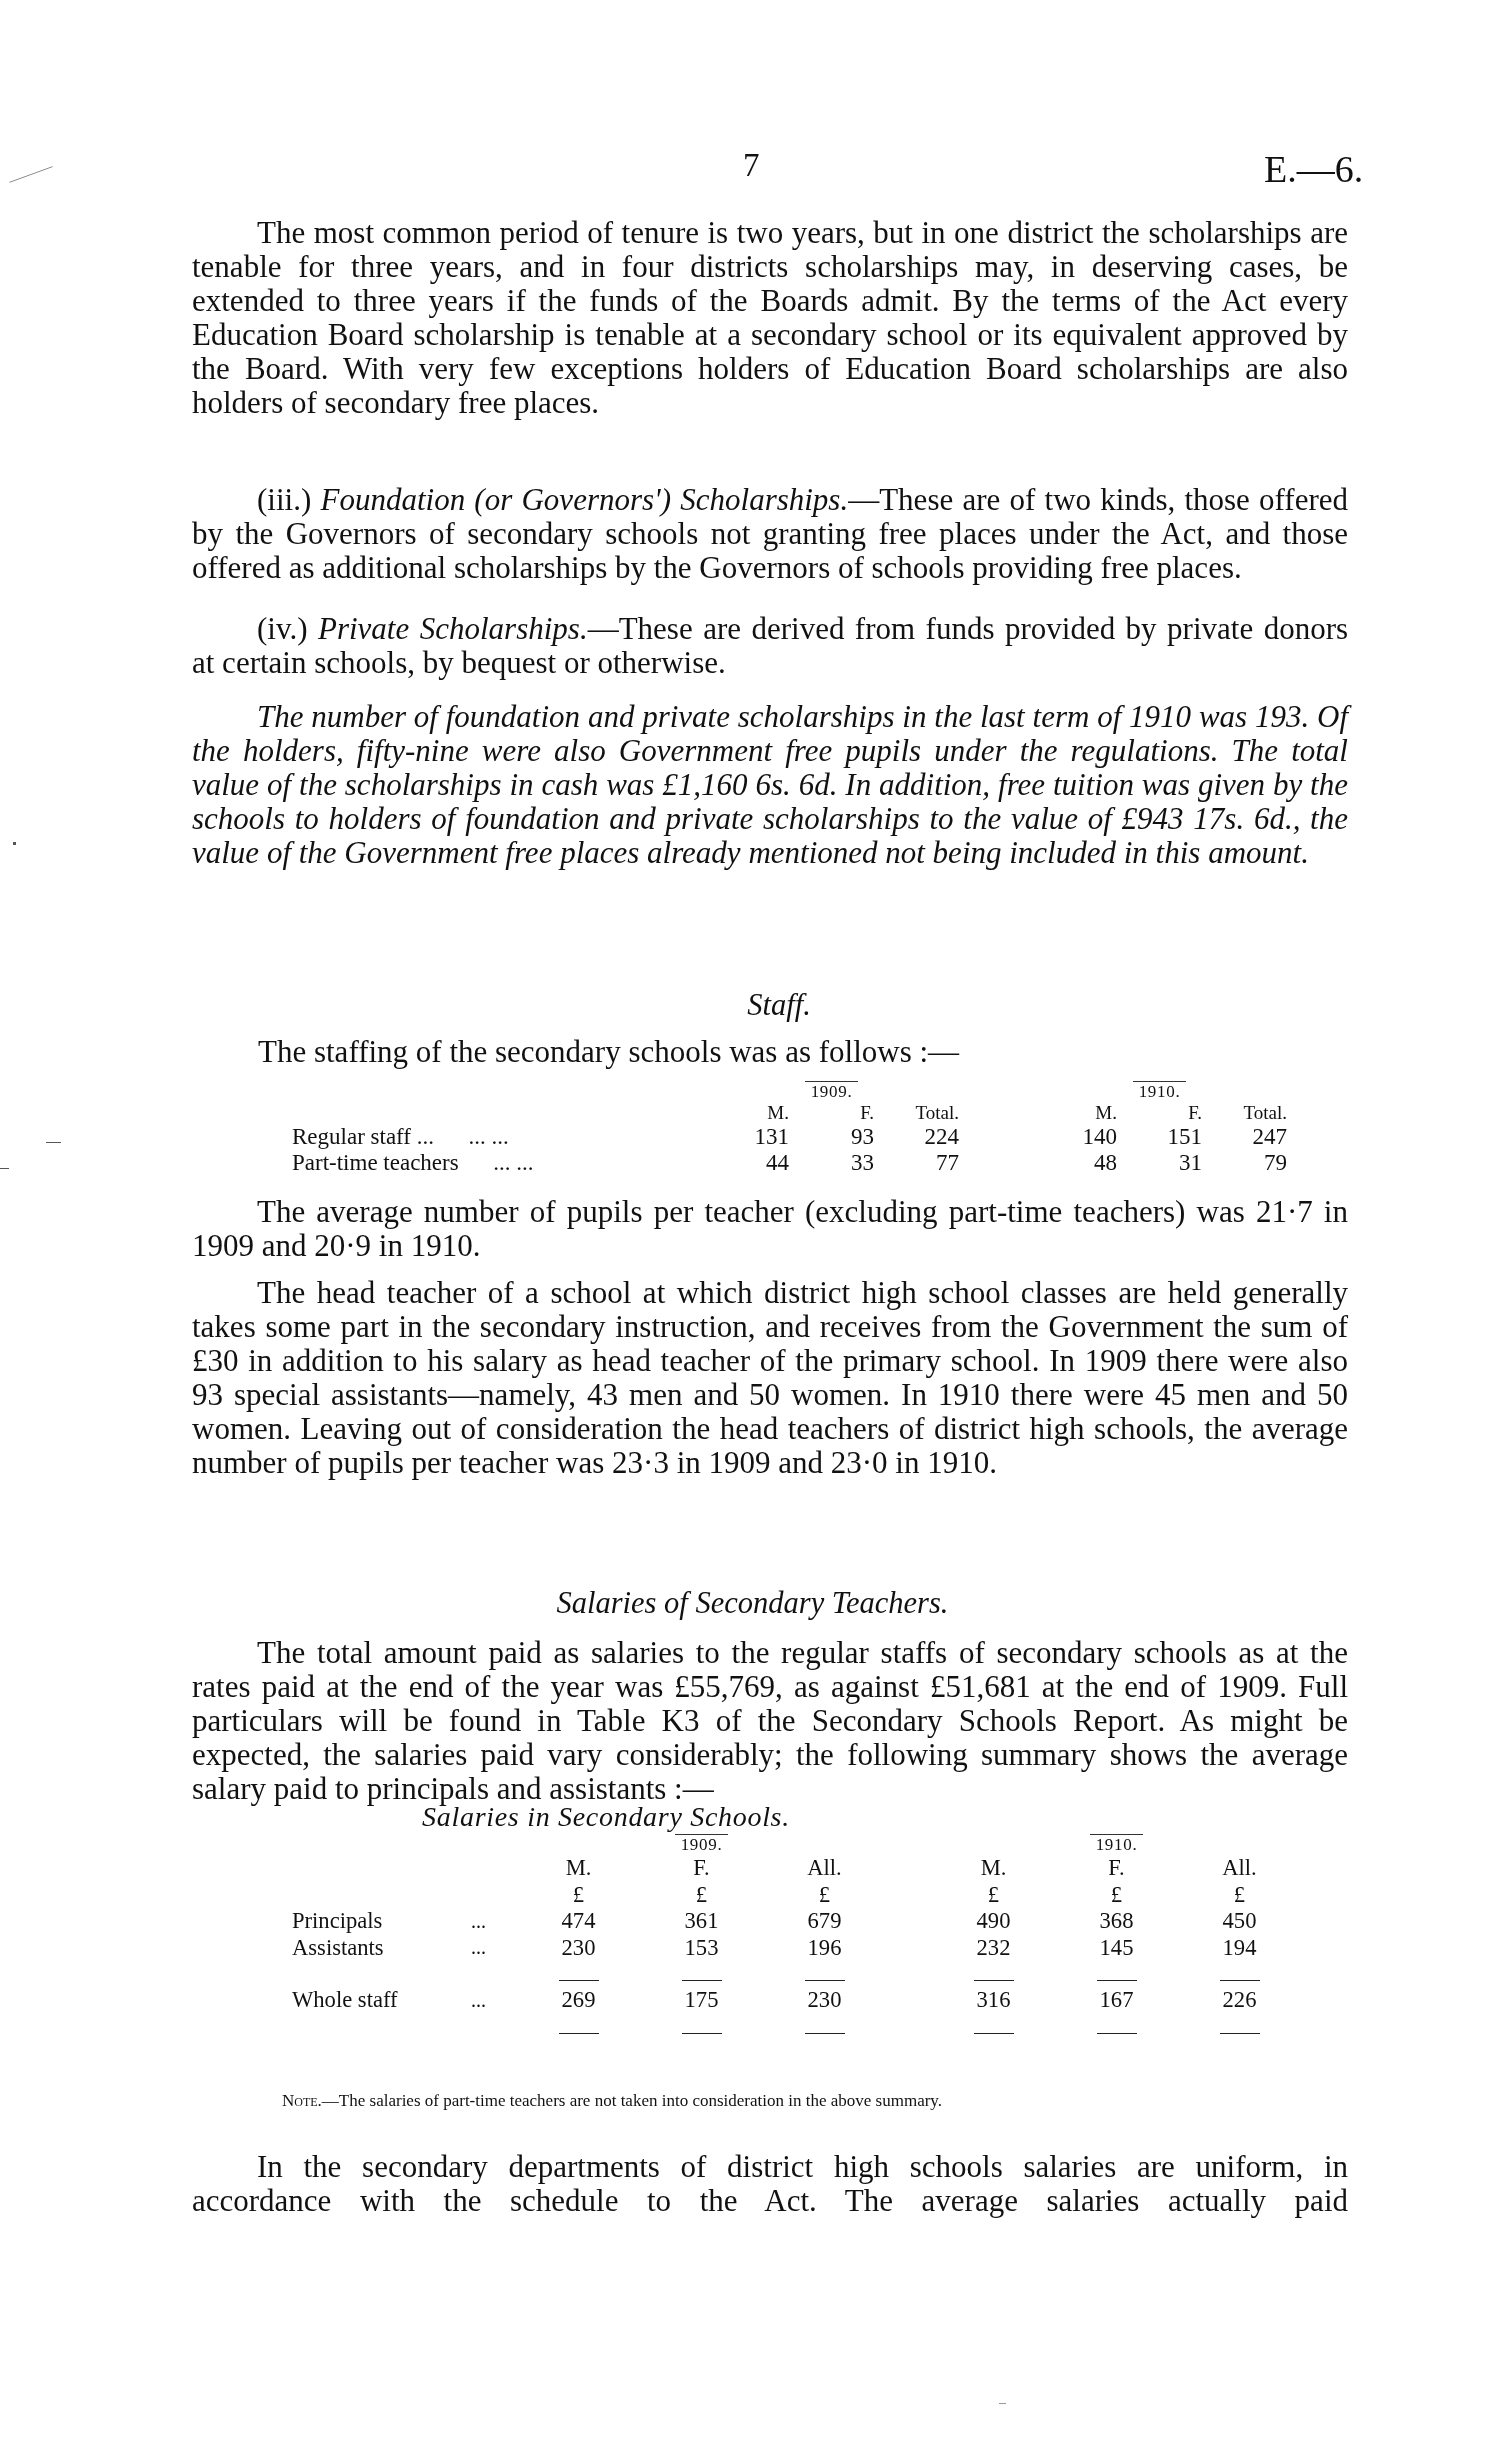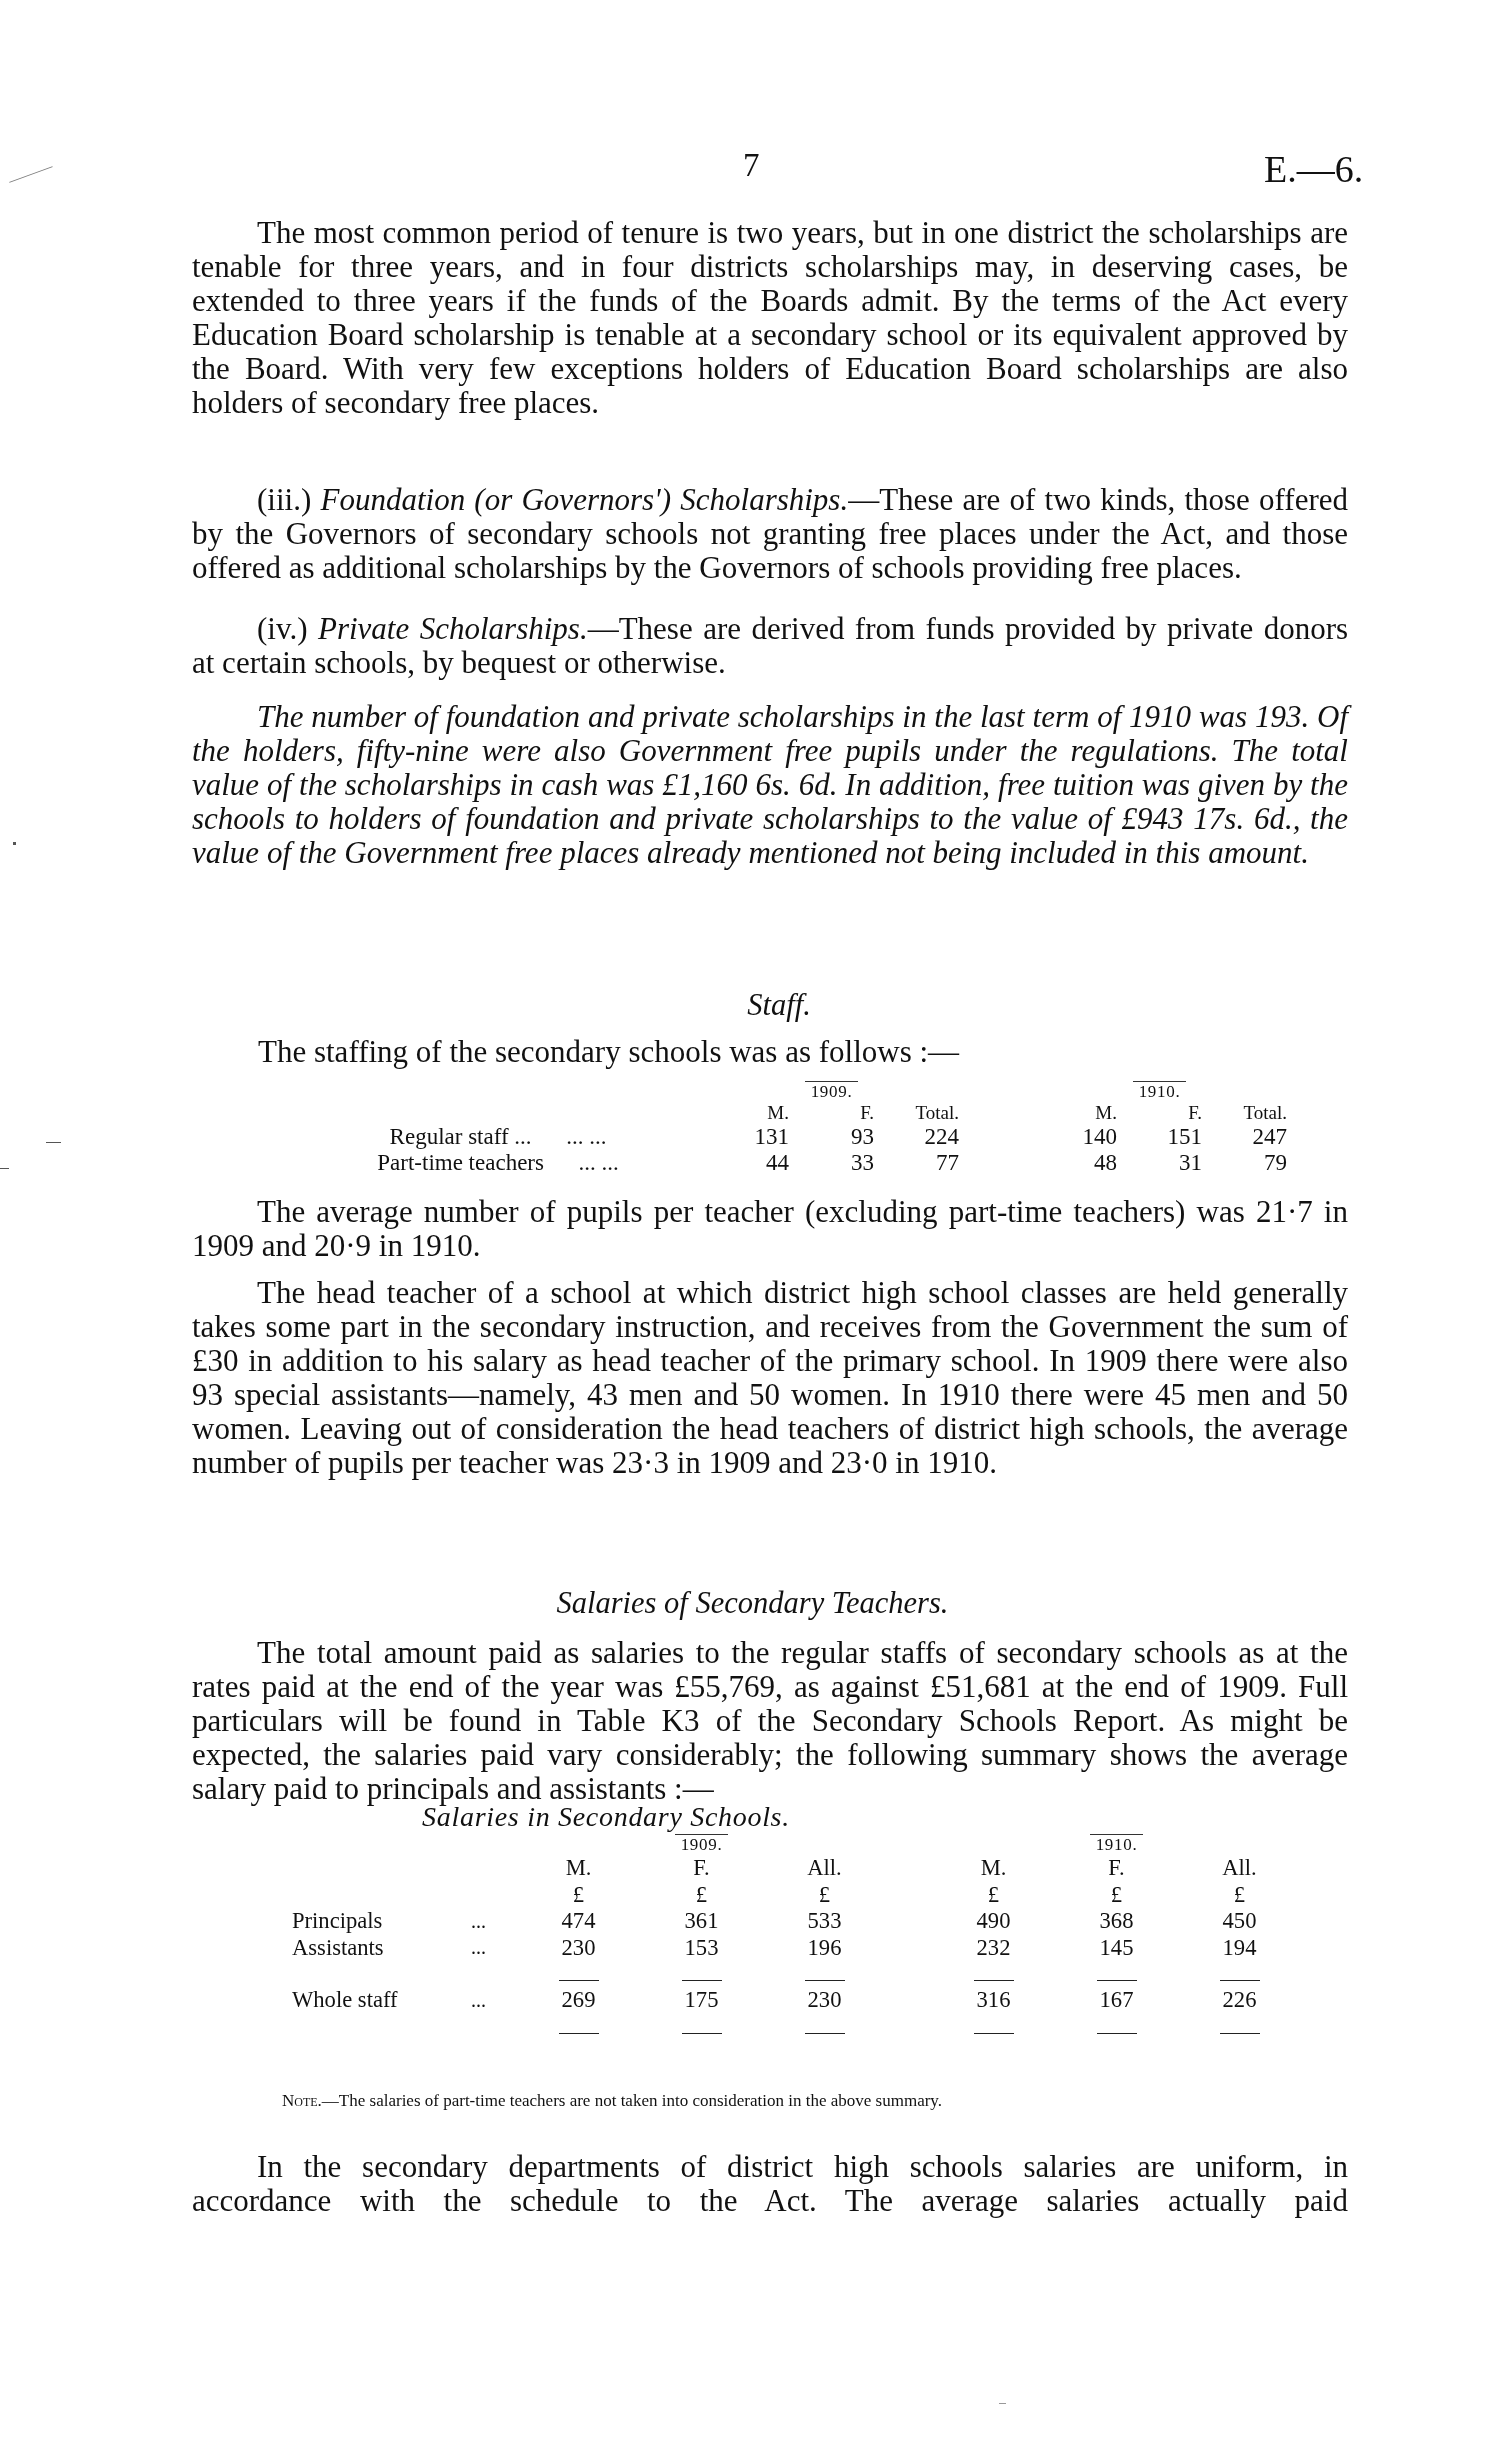--- a/index.html
+++ b/index.html
@@ -18,21 +18,21 @@
   .para-tenure { top: 216px; }
   .para-found { top: 483px; }
   .para-private { top: 612px; }
   .para-number { top: 700px; font-style: italic; }
   .heading { position: absolute; left: 0; width: 1505px; text-align: center; font-style: italic; font-size: 30.5px; }
   .staff-heading { top: 988px; left: 26.5px; }
   .staff-intro { position: absolute; top: 1034px; left: 258px; font-size: 31px; }
   table { border-collapse: collapse; position: absolute; font-size: 21px; }
   td, th { padding: 0; font-weight: normal; }
   .staff-table { top: 1082px; left: 292px; }
-  .staff-table .lbl { width: 412px; text-align: center; white-space: nowrap; font-size: 23px; }
+  .staff-table .lbl { width: 412px; text-align: left; white-space: nowrap; font-size: 23px; }
   .num { text-align: right; width: 85px; }
   .gap { width: 73px; }
   .yr { text-align: center; font-size: 17px; letter-spacing: 0.7px; }
   .yr span { border-top: 1.3px solid #333; padding: 0 5.3px; }
   .sub { font-size: 19px; }
   .para-avg { top: 1195px; }
   .para-head { top: 1276px; }
   .sal-heading { top: 1586px; }
   .para-total { top: 1636px; }
   .sal-caption { position: absolute; top: 1801px; left: 0; width: 1212px; text-align: center; font-style: italic; font-size: 28px; letter-spacing: 0.7px; }
@@ -166,21 +166,21 @@
     <td class="gap2"></td>
     <td class="num sub">£</td>
     <td class="num sub">£</td>
     <td class="num sub">£</td>
   </tr>
   <tr class="r">
     <td class="lbl">Principals</td>
     <td class="dots">...</td>
     <td class="num">474</td>
     <td class="num">361</td>
-    <td class="num">533</td>
+    <td class="num">679</td>
     <td class="gap2"></td>
     <td class="num">490</td>
     <td class="num">368</td>
     <td class="num">450</td>
   </tr>
   <tr class="r">
     <td class="lbl">Assistants</td>
     <td class="dots">...</td>
     <td class="num">230</td>
     <td class="num">153</td>

